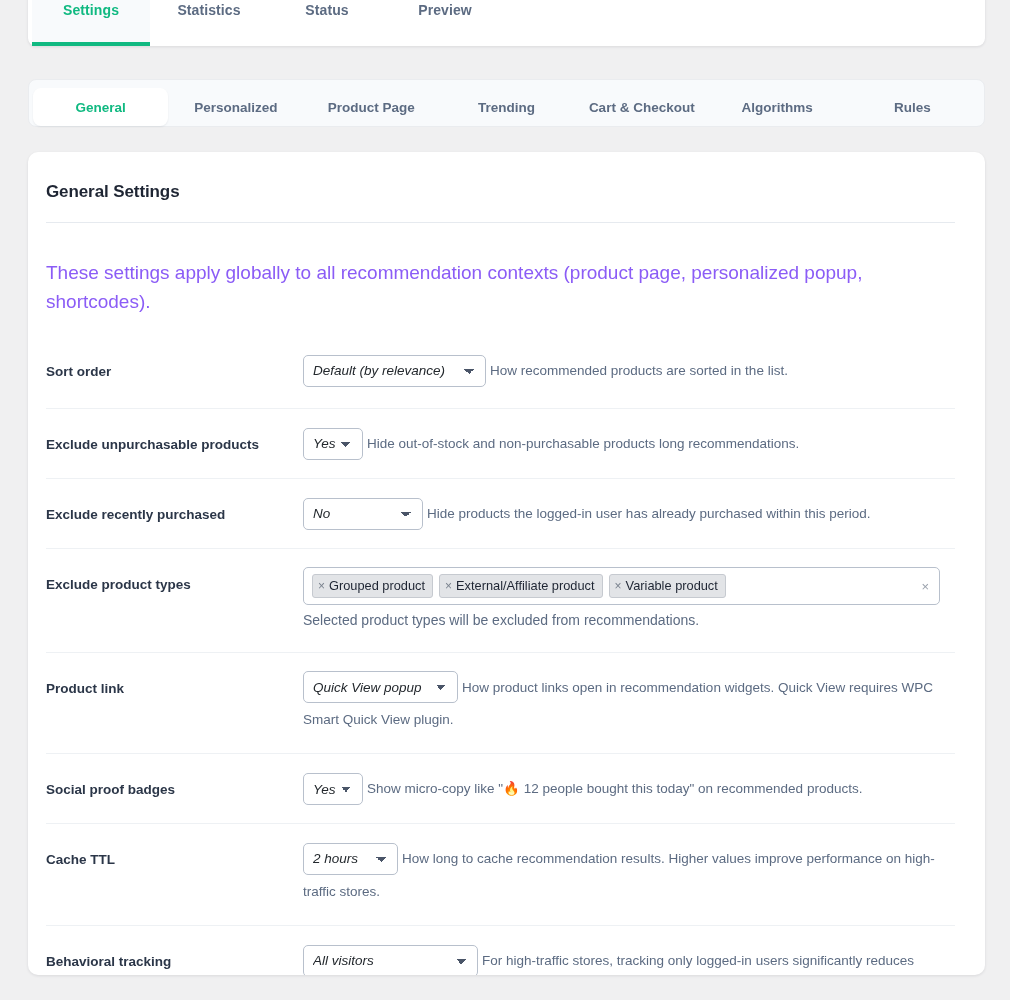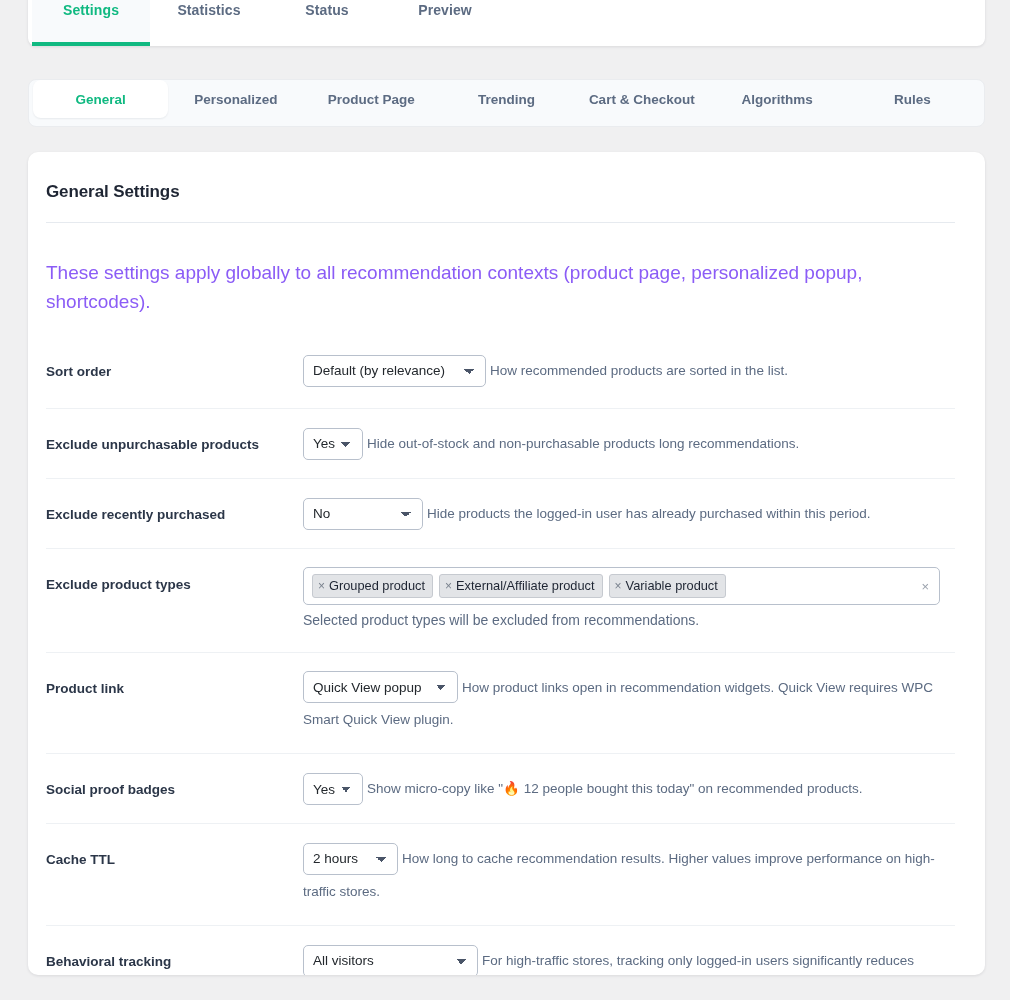--- a/index.html
+++ b/index.html
@@ -62,21 +62,21 @@
   .subbar {
     position: absolute;
     left: 28px;
     top: 79px;
     width: 957px;
     height: 48px;
     background: #f8fafc;
     border: 1px solid #eaecef;
     border-radius: 8px;
     display: flex;
-    align-items: flex-start;
+    align-items: flex-end;
     padding: 0 4px;
   }
   .subtab {
     height: 38px;
     display: flex;
     align-items: center;
     justify-content: center;
     font-size: 13.5px;
     font-weight: bold;
     color: #5c6b82;
@@ -170,20 +170,21 @@
     vertical-align: middle;
     cursor: pointer;
     background-image:
       linear-gradient(45deg, transparent 50%, #4a5568 50%),
       linear-gradient(135deg, #4a5568 50%, transparent 50%);
     background-position:
       calc(100% - 16px) 13px,
       calc(100% - 11px) 13px;
     background-size: 5px 5px, 5px 5px;
     background-repeat: no-repeat;
+    font-style: italic;
   }
   select.w-sm  { width: 60px;  padding-right: 24px; }
   select.w-md  { width: 120px; }
   select.w-lg  { width: 183px; }
   select.w-xl  { width: 175px; }
   select.w-xxl { width: 155px; }
   select.w-hr  { width: 95px; }
 
   .help {
     font-size: 13.5px;

